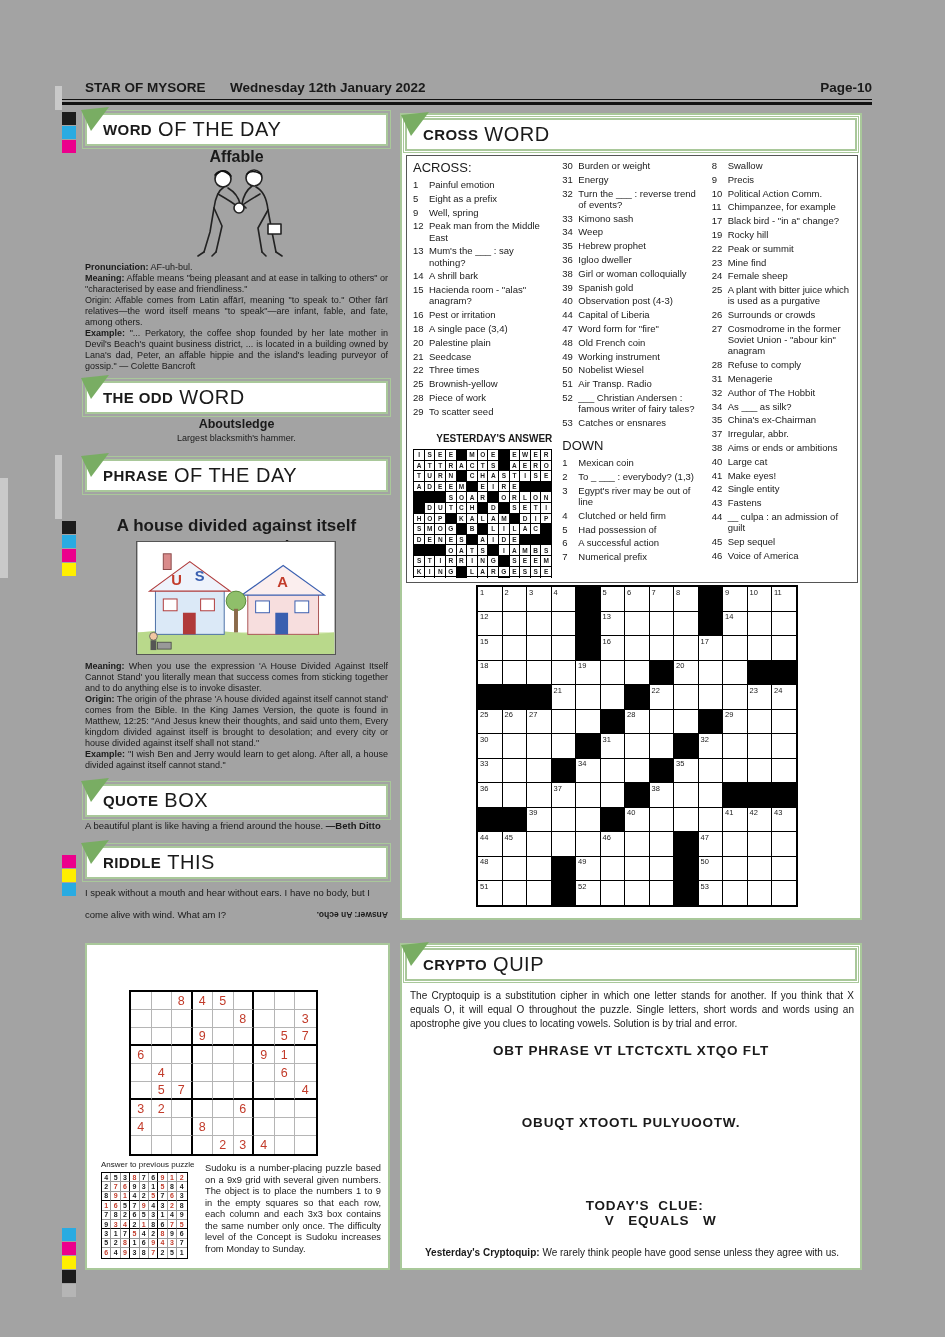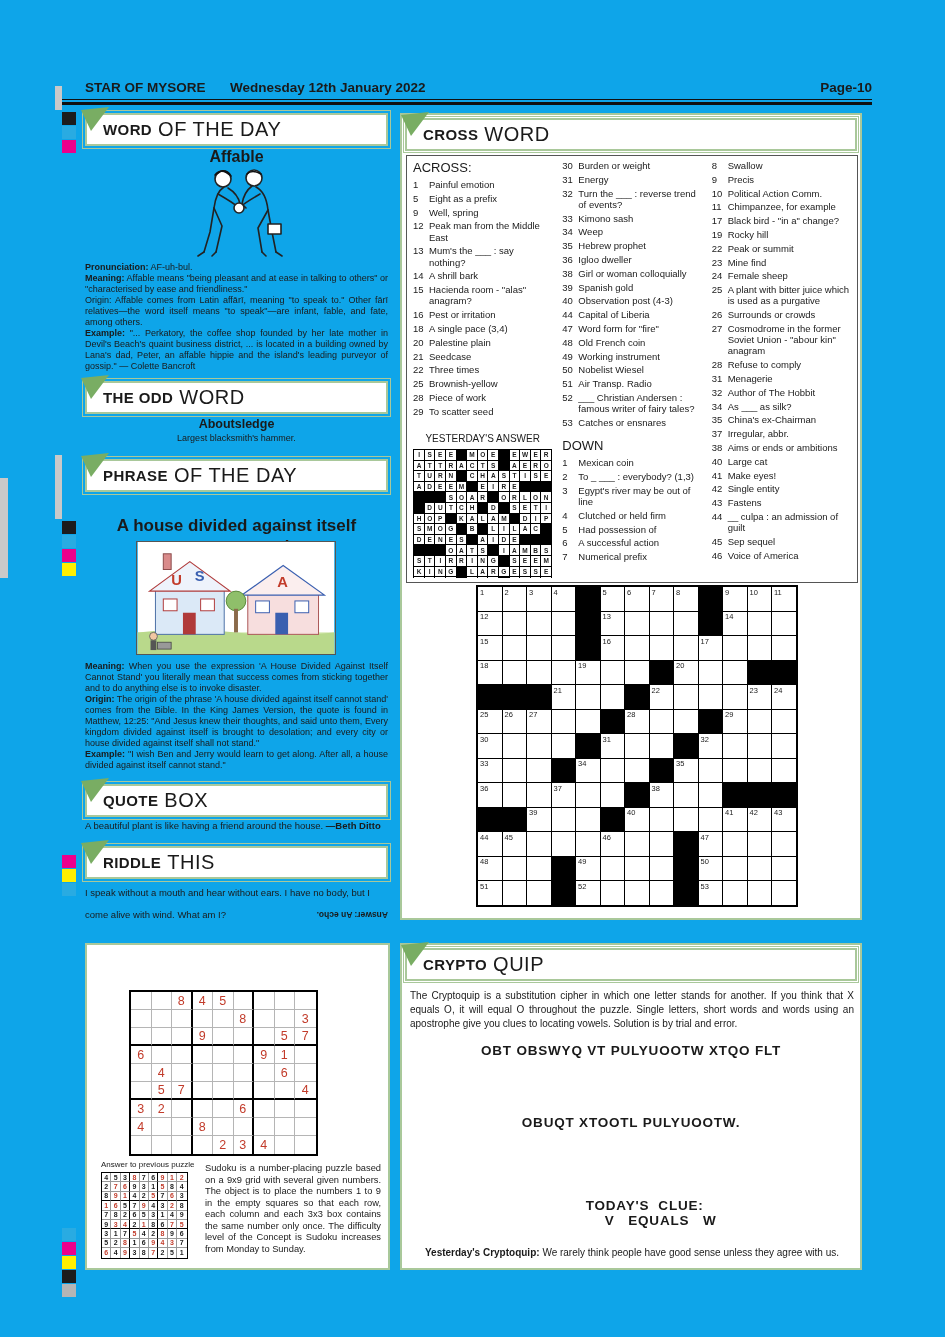--- a/index.html
+++ b/index.html
@@ -1,18 +1,18 @@
 <!DOCTYPE html>
 <html><head>
 <meta charset="utf-8">
 <style>
   *{box-sizing:border-box;margin:0;padding:0}
   html,body{background:#fff}
   body{font-family:"Liberation Sans",sans-serif;color:#1a1a1a}
-  .page{position:relative;width:945px;height:1337px;background:#0ea5e9;overflow:hidden}
+  .page{position:relative;width:945px;height:1337px;background:#a3a3a3;overflow:hidden}
   .abs{position:absolute}
 
   
   .mast{position:absolute;left:62px;top:78px;width:810px;height:20px;font-weight:bold;font-size:13.5px}
   .mast .paper{position:absolute;left:23px;top:2px}
   .mast .date{position:absolute;left:168px;top:2px}
   .mast .pageno{position:absolute;right:0;top:2px}
   .rules{position:absolute;left:62px;top:99px;width:810px;height:6px;border-top:1.5px solid #111;border-bottom:3px solid #111}
 
   
@@ -36,21 +36,21 @@
   b.lbl{font-weight:bold}
 
   
   .cluebox{position:absolute;left:4px;top:40px;width:452px;height:428px;border:1px solid #555;display:flex;padding:4px 1px;background:#fff}
   .ccol{flex:1;padding:0 5px;overflow:hidden}
   .clabel{font-weight:normal;font-size:13px;margin-bottom:4px}
   .clabel.dn{margin-top:10px}
   .clue{display:flex;font-size:9.5px;line-height:11.2px;margin-bottom:2.6px}
   .cn{width:16px;flex:none}
   .ct{flex:1}
-  .ylabel{font-weight:normal;font-size:10px;text-align:center;margin-top:16px}
+  .ylabel{font-weight:bold;font-size:10px;text-align:right;margin-top:16px}
 
   
   .ygrid{display:grid;grid-template-columns:repeat(13,9.6px);grid-auto-rows:9.6px;gap:1px;background:#000;border:1.5px solid #000;width:max-content;margin:5px auto 0}
   .ygrid .cell{background:#fff;font-size:6.5px;font-weight:bold;display:flex;align-items:center;justify-content:center}
   .ygrid .blk{background:#000}
 
   
   .mgrid{position:absolute;left:74px;top:470px;display:grid;grid-template-columns:repeat(13,23.5px);grid-auto-rows:23.5px;gap:1px;background:#000;border:2px solid #000}
   .mgrid .cell{background:#fff;font-size:7.5px;line-height:1;padding:1.5px 0 0 2px;text-align:left}
   .mgrid .blk{background:#000}
@@ -1025,21 +1025,21 @@
 
   <div class="section" style="left:400px;top:943px;width:462px;height:327px">
     <div class="hdrbox">
       <svg class="flag" width="30" height="24" viewBox="0 0 30 24">
           <polygon points="0,3 28,0 10,24" fill="#79ad63"></polygon>
         </svg>
       <span class="hb">CRYPTO</span>
       <span class="hl">QUIP</span>
     </div>
     <div class="abs" style="left:8px;top:44px;width:444px;font-size:10px;line-height:14px;text-align:justify">The Cryptoquip is a substitution cipher in which one letter stands for another.  If you think that X equals O, it will equal O throughout the puzzle.  Single letters, short words and words using an apostrophe give you clues to locating vowels. Solution is by trial and error.</div>
-    <div class="cryline" style="top:98px">OBT OBSWYQ VT PULYUOOTW XTQO FLT</div>
+    <div class="cryline" style="top:98px">OBT PHRASE VT LTCTCXTL XTQO FLT</div>
     <div class="cryline" style="top:170px">OBUQT XTOOTL PULYUOOTW.</div>
     <div class="cryline" style="top:238px">
       <span>TODAY'S  CLUE:</span>
       <span style="margin-left:32px">V   EQUALS   W</span>
     </div>
     <div class="abs center" style="left:10px;top:302px;width:440px;font-size:10px">
       <b>Yesterday's Cryptoquip:</b>
       <span>We rarely think people have good sense unless they agree with us.</span>
     </div>
   </div>

